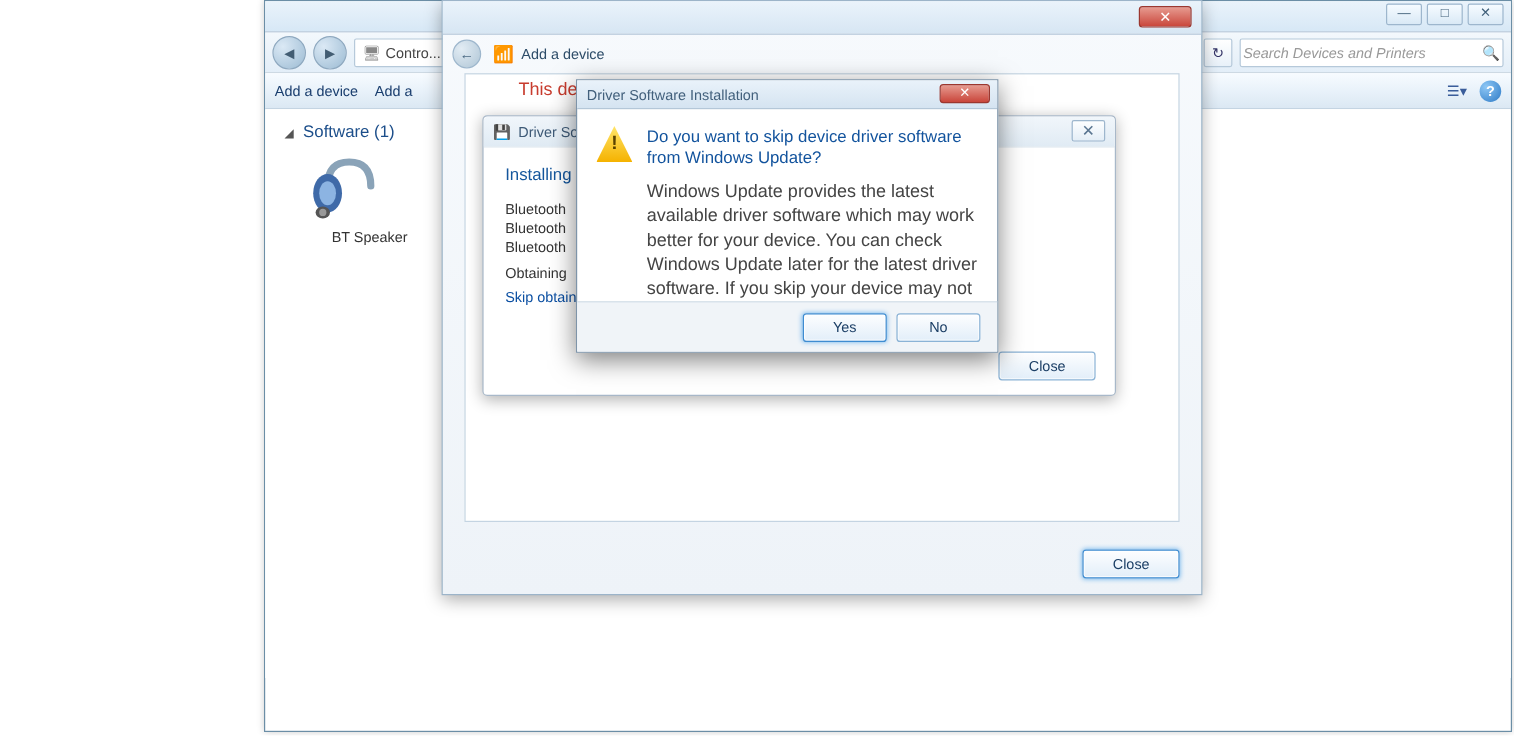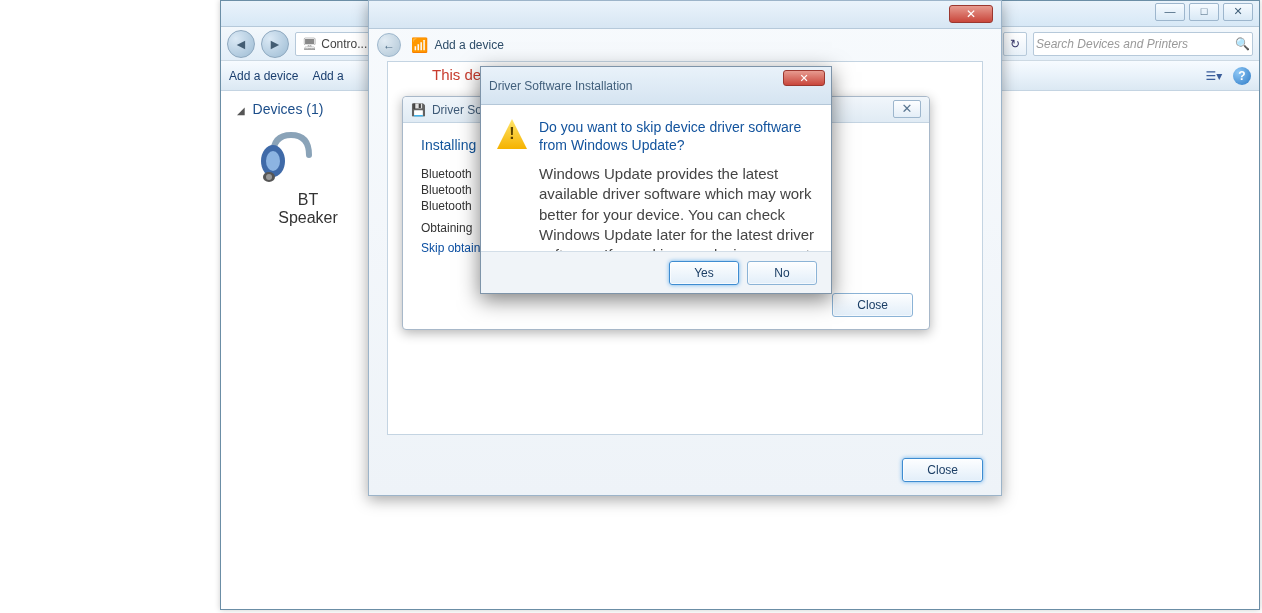--- a/index.html
+++ b/index.html
@@ -111,21 +111,21 @@
     background: #fff;
     padding: 6px 12px;
     overflow: hidden;
   }
   .section-head { font-size: 14px; color:#1c4e8a; margin: 4px 0 10px 4px; }
   .section-head .tri { font-size:10px; color:#555; margin-right:4px; }
   .device-item { display:flex; flex-direction:column; align-items:center; width:110px; gap:4px; cursor:pointer; }
   .device-icon {
     width:70px;height:60px;position:relative;
   }
-  .device-label { font-size:16px; color:#333; text-align:center;margin-left:40px; }
+  .device-label { font-size:12px; color:#333; text-align:center;margin-left:40px; }
   .statusbar {
     position:absolute; left:0;right:0;bottom:0; height:44px;
     background: linear-gradient(#edf4fb,#e1ecf6);
     border-top:1px solid #c4d4e2;
     display:flex; align-items:center; gap:12px; padding:0 10px;
   }
   .status-icon { width:50px; height:34px; }
   .status-text { color:#3f5e7d; }
 
   
@@ -224,21 +224,21 @@
   .confirm-dlg {
     position:absolute;
     left: 480px; top: 66px;
     width: 352px; height: 228px;
     background:#fff;
     border:1px solid #7e94a9;
     box-shadow:0 6px 20px rgba(0,0,0,.5);
     z-index:50;
   }
   .confirm-dlg .ctitle {
-    height:38px;background:linear-gradient(#e9f2fa,#d5e4f1);
+    height:24px;background:linear-gradient(#e9f2fa,#d5e4f1);
     border-bottom:1px solid #b4c7d8;
     display:flex;align-items:center;padding:0 8px;font-size:12px;color:#42607c;
     position:relative;
   }
   .confirm-dlg .ctitle .cclose {
     position:absolute;right:6px;top:3px;width:42px;height:16px;
     background:linear-gradient(#e79b90,#c9463b);border:1px solid #9b372f;
     border-radius:3px;color:#fff;text-align:center;font-size:11px;line-height:14px;cursor:pointer;
   }
   .confirm-dlg .cbody { padding:14px 16px 10px 16px; display:flex; gap:12px; }
@@ -295,21 +295,21 @@
       <span class="toolbar-item">Add a</span>
     </div>
     <div class="toolbar-right">
       <div class="ico">☰▾</div>
       <div class="help-ico">?</div>
     </div>
   </div>
   <div class="content">
     <div class="section-head">
       <span class="tri">◢</span>
-      <span>Devices</span>
+      <span>Software</span>
       <span>(1)</span>
     </div>
     <div class="device-item">
       <div class="device-icon">
         <svg viewBox="0 0 70 60" width="70" height="60">
           <path d="M20 28 Q20 8 38 8 Q56 8 56 28" stroke="#8aa3b8" stroke-width="6" fill="none" stroke-linecap="round"></path>
           <ellipse cx="20" cy="34" rx="12" ry="16" fill="#3f6aa8"></ellipse>
           <ellipse cx="20" cy="34" rx="7" ry="10" fill="#8cb4e2"></ellipse>
           <ellipse cx="16" cy="50" rx="6" ry="5" fill="#555"></ellipse>
           <circle cx="16" cy="50" r="3" fill="#999"></circle>

